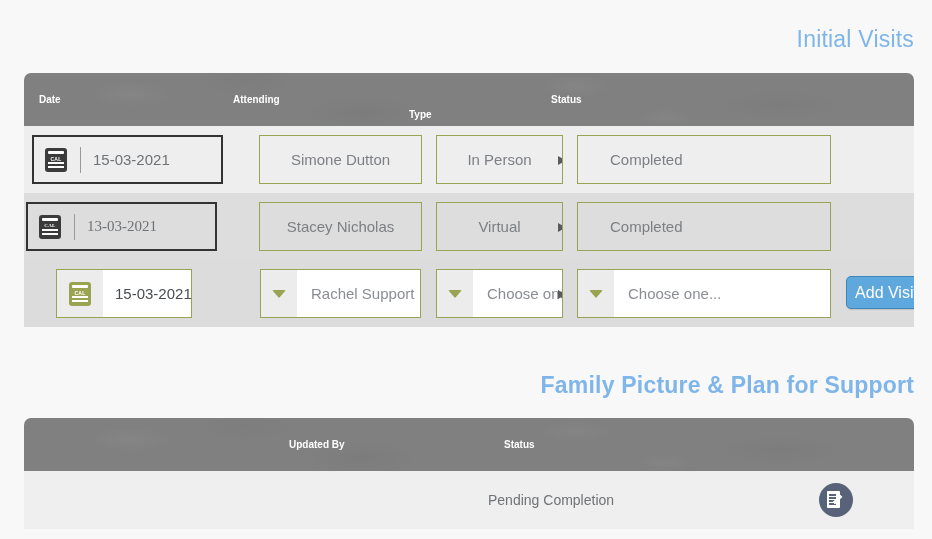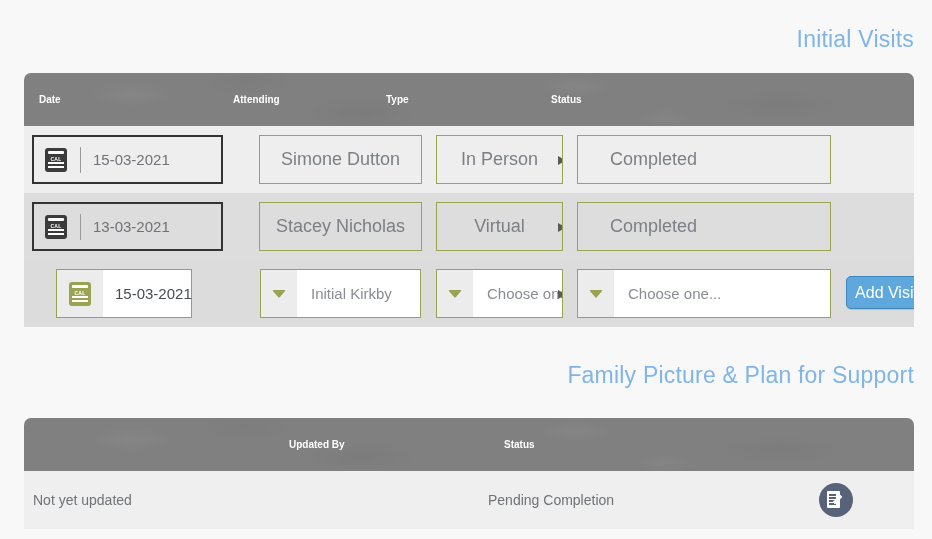--- a/index.html
+++ b/index.html
@@ -16,21 +16,21 @@
     position:absolute;
     right:18px;
     font-size:23px;
     font-weight:400;
     color:#7fb5e8;
     letter-spacing:.2px;
     white-space:nowrap;
     text-align:right;
   }
   #heading-initial-visits{top:26px;}
-  #heading-family-picture{top:362px;}
+  #heading-family-picture{top:372px;font-weight:bold;}
 
   
   .table-card{
     position:absolute;
     left:24px;
     width:890px;
     border-radius:7px 7px 0 0;
     overflow:hidden;
     background:#eeeeee;
   }
@@ -123,21 +123,21 @@
   .ro-box{
     box-sizing:border-box;
     height:49px;
     border:1px solid #9aa352;
     background:#eeeeee;
     display:flex;align-items:center;
     overflow:hidden;
   }
   .row.alt-b .ro-box{background:#dddddd;}
   .ro-box .ro-text{
-    font-size:18px;color:#7c7f84;white-space:nowrap;
+    font-size:15px;color:#7c7f84;white-space:nowrap;
   }
   .ro-box.centered{justify-content:center;}
   .ro-box.padded .ro-text{padding-left:32px;}
 
   .clip-caret{
     position:absolute;
     width:4px;height:9px;
     background:#5a5a5a;
     clip-path:polygon(0 0,100% 25%,100% 75%,0 100%);
   }
@@ -218,21 +218,21 @@
 
 <div class="page">
 
   <div class="section-heading" id="heading-initial-visits">Initial Visits</div>
 
   <div class="table-card" id="initial-visits-table">
 
     <div class="table-head">
       <div class="th" style="left:15px;">Date</div>
       <div class="th" style="left:209px;">Attending</div>
-      <div class="th" style="left:362px;">Type</div>
+      <div class="th" style="left:385px;margin-top:15px;">Type</div>
       <div class="th" style="left:527px;">Status</div>
     </div>
 
     <div class="row alt-a">
       <div class="cell" style="left:8px;">
         <div class="date-field">
           <span class="cal-icon">
             <span class="cal-txt">CAL</span>
           </span>
           <span class="date-divider"></span>
@@ -251,21 +251,21 @@
         </div>
       </div>
       <div class="cell" style="left:553px;">
         <div class="ro-box padded" style="width:254px;">
           <span class="ro-text">Completed</span>
         </div>
       </div>
     </div>
 
     <div class="row alt-b">
-      <div class="cell" style="left:8px;">
+      <div class="cell" style="left:2px;font-family:Liberation Serif, serif;">
         <div class="date-field">
           <span class="cal-icon">
             <span class="cal-txt">CAL</span>
           </span>
           <span class="date-divider"></span>
           <span class="date-value">13-03-2021</span>
         </div>
       </div>
       <div class="cell" style="left:235px;">
         <div class="ro-box centered" style="width:163px;">
@@ -294,21 +294,21 @@
             </span>
           </span>
           <span class="date-value">15-03-2021</span>
         </div>
       </div>
       <div class="cell" style="left:236px;">
         <div class="sel" style="width:161px;">
           <span class="caret-wrap">
               <span class="chev"></span>
             </span>
-          <span class="sel-text">Initial Kirkby</span>
+          <span class="sel-text">Rachel Support</span>
         </div>
       </div>
       <div class="cell" style="left:412px;">
         <div class="sel" style="width:127px;position:relative;">
           <span class="caret-wrap">
               <span class="chev"></span>
             </span>
           <span class="sel-text">Choose one</span>
           <span class="clip-caret" style="right:0px;top:20px;"></span>
         </div>
@@ -329,21 +329,20 @@
   <div class="section-heading" id="heading-family-picture">Family Picture &amp; Plan for Support</div>
 
   <div class="table-card" id="family-picture-table">
 
     <div class="table-head">
       <div class="th" style="left:265px;">Updated By</div>
       <div class="th" style="left:480px;">Status</div>
     </div>
 
     <div class="fp-row">
-      <div class="fp-cell" style="left:9px;">Not yet updated</div>
       <div class="fp-cell" style="left:265px;"></div>
       <div class="fp-cell" style="left:464px;">Pending Completion</div>
       <div class="edit-icon-btn" style="left:795px;">
         <span class="doc"></span>
         <span class="pencil-body"></span>
       </div>
     </div>
 
   </div>
 

